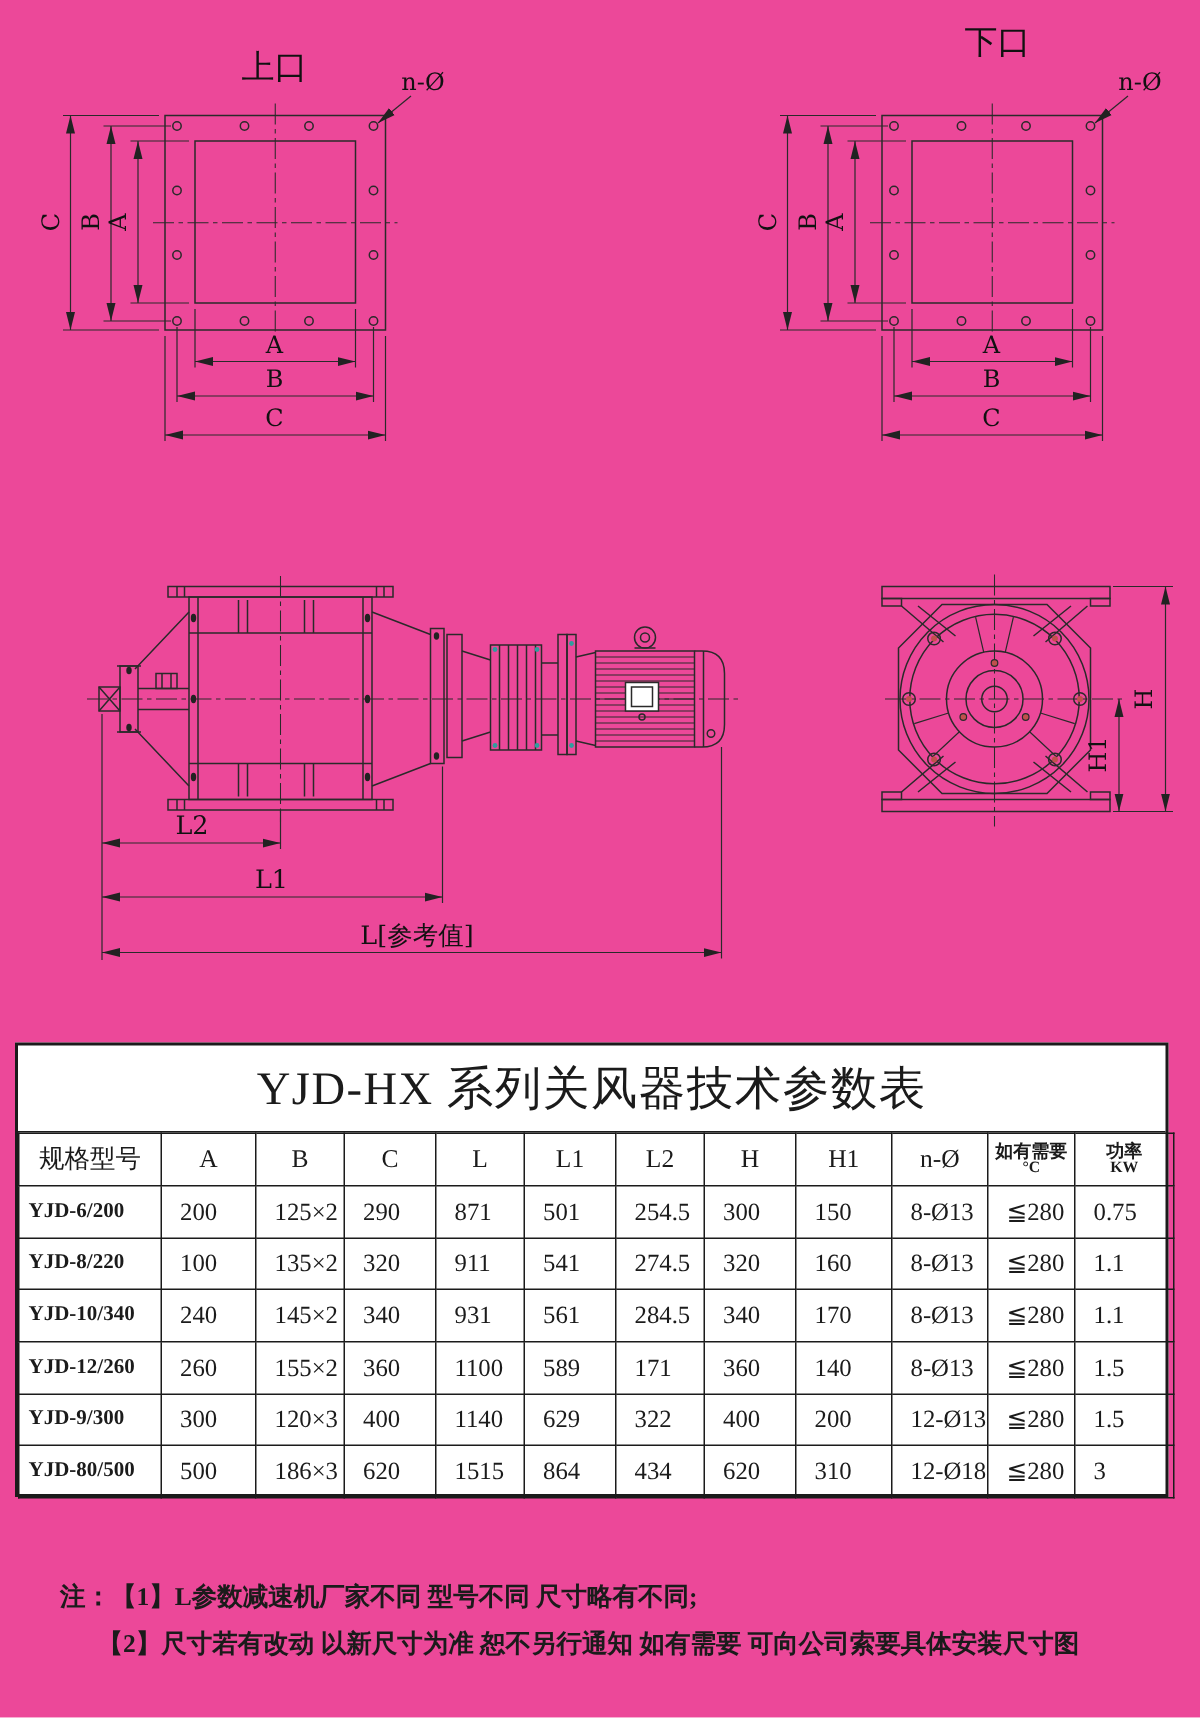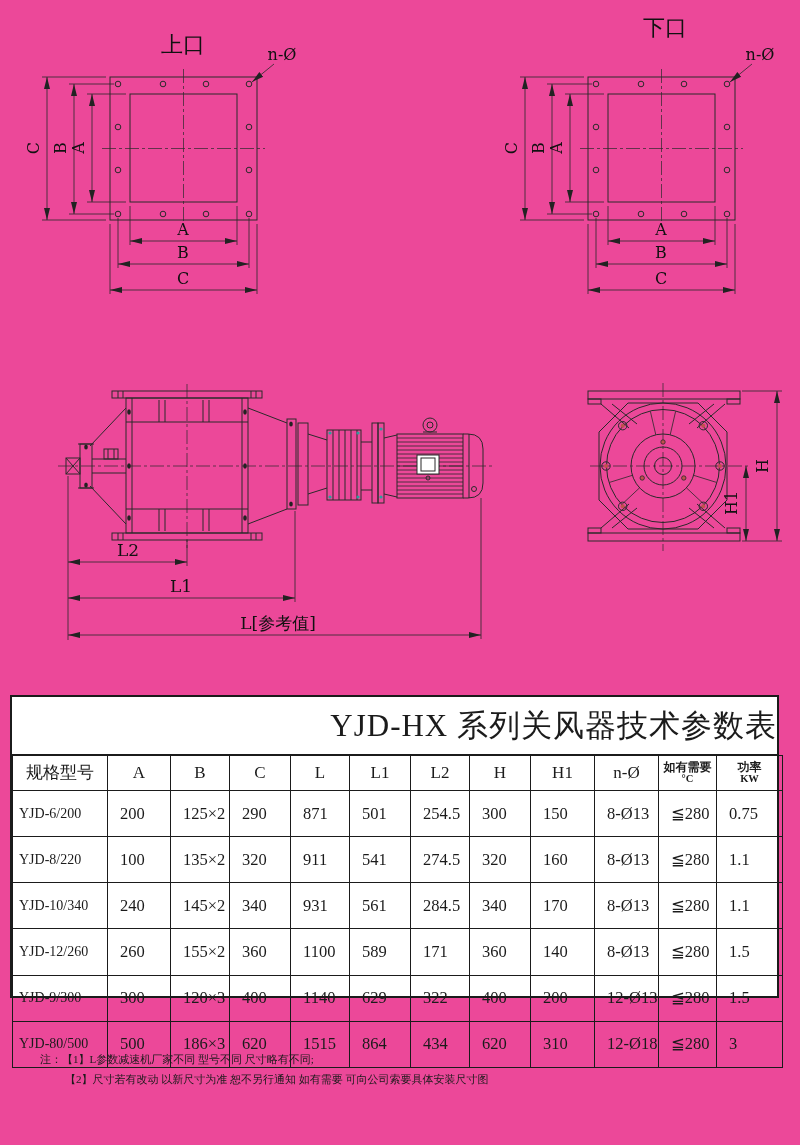--- a/index.html
+++ b/index.html
@@ -11,33 +11,33 @@
   .cl{fill:none;stroke:#2a2a2a;stroke-width:0.7;stroke-dasharray:14 3 3 3;}
   .dot{fill:#222;stroke:none;}
   text{fill:#111;}
   .dtitle{font-size:22px;text-anchor:middle;font-family:"Liberation Serif","DejaVu Serif",serif;}
   .dlab{font-size:16px;text-anchor:middle;font-family:"DejaVu Serif",serif;}
   .llab{font-size:17px;text-anchor:middle;font-family:"DejaVu Serif",serif;}
 
   
   .param-table{position:absolute;left:10px;top:695px;width:769px;height:303px;
                border:2px solid #1b1b1b;box-sizing:border-box;background:#fff;}
-  .tbl-title{height:57px;line-height:57px;text-align:right;font-size:31px;letter-spacing:1px;
+  .tbl-title{height:57px;line-height:57px;text-align:center;font-size:31px;letter-spacing:1px;
              border-bottom:1px solid #1b1b1b;white-space:nowrap;}
-  .param-table table{width:100%;height:313px;border-collapse:collapse;table-layout:fixed;}
+  .param-table table{width:100%;height:244px;border-collapse:collapse;table-layout:fixed;}
   .param-table th,.param-table td{border:1px solid #1b1b1b;overflow:hidden;white-space:nowrap;}
   .param-table th{font-weight:normal;text-align:center;height:34px;padding:0;}
   .param-table th .h1{font-size:17px;line-height:1.05;}
   .param-table th.two-line .h1{font-size:12px;font-weight:bold;}
   .param-table th.two-line .h2{font-size:10.5px;font-weight:bold;line-height:1;}
   .param-table td{font-size:16.5px;text-align:left;padding:0 0 0 12px;}
-  .param-table td.model{font-size:14px;padding-left:6px;}
+  .param-table td.model{font-size:14px;padding-left:6px;font-weight:bold;}
 
   
-  .notes{position:absolute;left:40px;top:1050px;font-size:11px;font-weight:normal;line-height:1.8;}
+  .notes{position:absolute;left:40px;top:1050px;font-size:17px;font-weight:bold;line-height:1.8;}
   .notes .l2{padding-left:25px;}
 </style>
 </head>
 <body>
 
 <div id="page">
 
   <svg width="800" height="670" viewBox="0 0 800 670">
     <defs>
       <marker id="arr" markerWidth="13" markerHeight="8" refX="12" refY="4" orient="auto-start-reverse" markerUnits="userSpaceOnUse">

